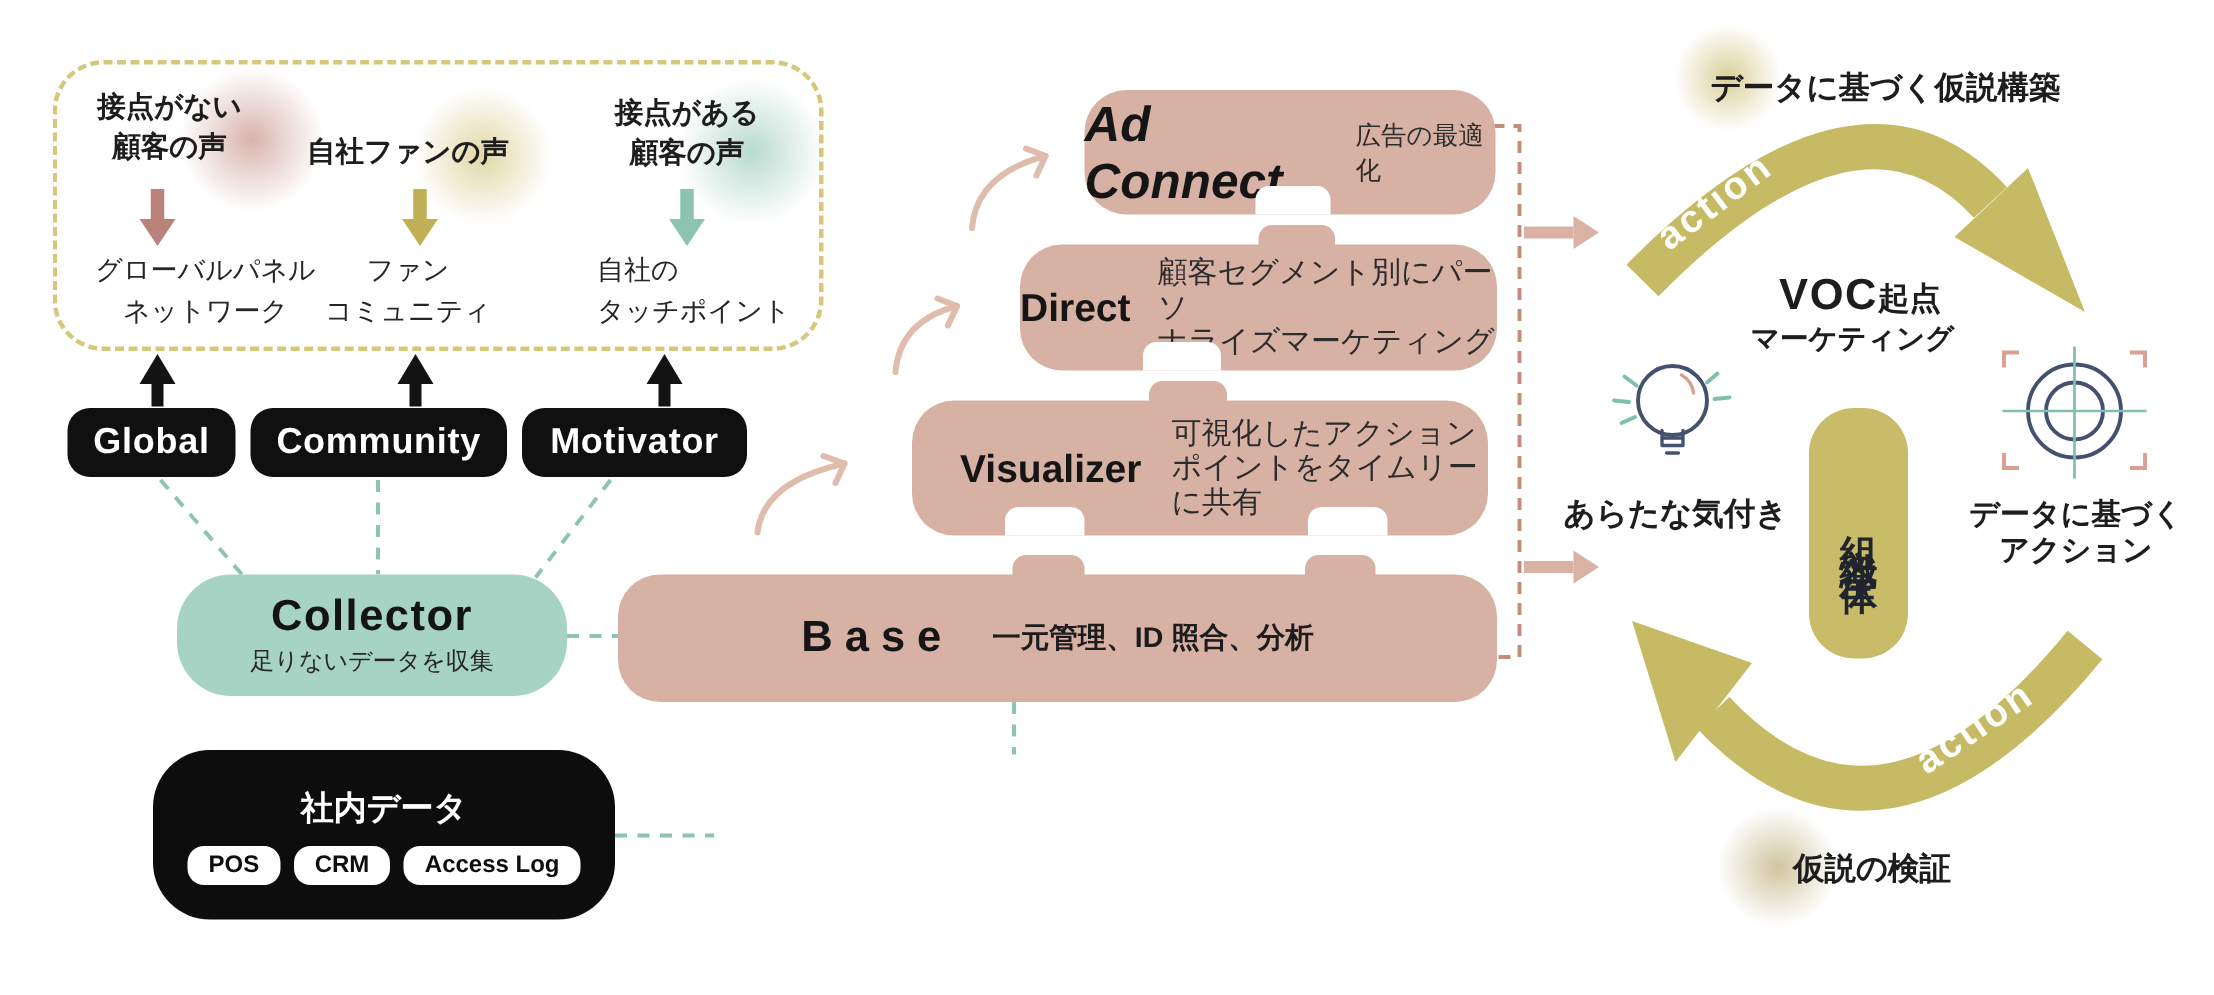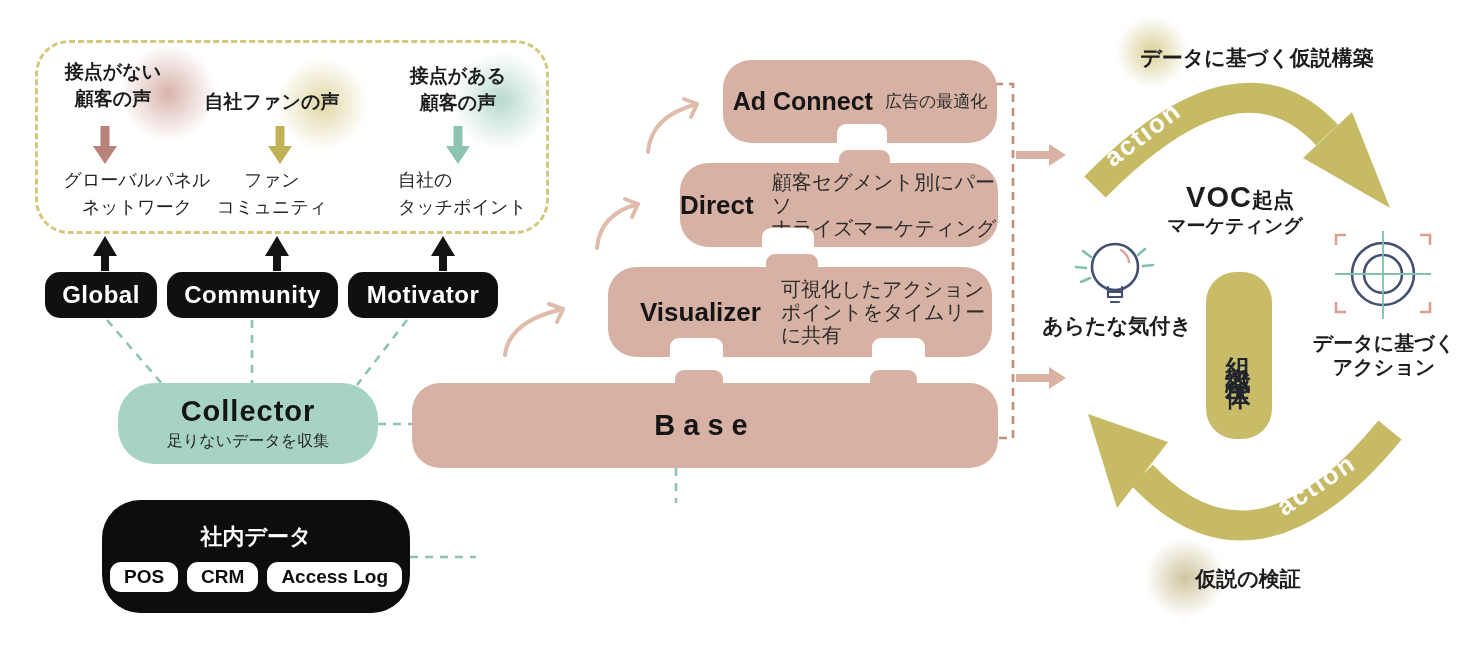--- a/index.html
+++ b/index.html
@@ -28,21 +28,21 @@
   .t-sub{color:#272727;margin-top:3px;}
   
   .module{background:#d7b2a4;border-radius:28px;display:flex;align-items:center;justify-content:center;z-index:2;}
   .tab{position:absolute;top:-13px;height:16px;background:#d7b2a4;border-radius:9px 9px 0 0;}
   .notch{position:absolute;bottom:0;height:19px;background:#ffffff;border-radius:9px 9px 0 0;}
   .m-name{font-weight:800;color:#151515;}
   .m-desc{color:#2c2c2c;font-size:20px;line-height:23px;}
   
   .blackbox{background:#0d0d0d;border-radius:38px;color:#fff;display:flex;flex-direction:column;align-items:center;justify-content:center;z-index:2;}
   .tagrow{display:flex;gap:9px;margin-top:10px;}
-  .tag{background:#ffffff;color:#0d0d0d;font-weight:bold;font-size:19px;border-radius:11px;padding:4px 14px;}
+  .tag{background:#ffffff;color:#0d0d0d;font-weight:bold;font-size:16px;border-radius:11px;padding:4px 14px;}
   
   .cyc-label{font-size:21px;font-weight:bold;z-index:3;}
   .org-pill{background:#c9bc69;border-radius:30px;display:flex;align-items:center;justify-content:center;z-index:2;}
   .org-text{writing-mode:vertical-rl;font-size:25px;font-weight:bold;letter-spacing:9px;color:#20242f;}
   .voc-line{z-index:3;}
   .voc-big{font-size:29px;font-weight:800;letter-spacing:1px;}
   .voc-small{font-size:21px;font-weight:bold;}
 </style>
 </head>
 <body>
@@ -168,21 +168,21 @@
     <div style="font-size:22px;font-weight:bold;">社内データ</div>
     <div class="tagrow">
       <span class="tag">POS</span>
       <span class="tag">CRM</span>
       <span class="tag">Access Log</span>
     </div>
   </div>
 
   <div class="abs module" style="left:723px;top:60px;width:274px;height:83px;">
     <div class="notch" style="left:114px;width:50px;"></div>
-    <span class="m-name" style="font-size:25px;">Ad Connect</span>
+    <span class="m-name" style="font-size:33px;font-style:italic;">Ad Connect</span>
     <span class="m-desc" style="margin-left:12px;font-size:17px;">広告の最適化</span>
   </div>
 
   <div class="abs module" style="left:680px;top:163px;width:318px;height:84px;">
     <div class="tab" style="left:159px;width:51px;"></div>
     <div class="notch" style="left:82px;width:52px;"></div>
     <span class="m-name" style="font-size:26px;">Direct</span>
     <span class="m-desc pre" style="margin-left:18px;">顧客セグメント別にパーソ
 ナライズマーケティング</span>
   </div>
@@ -193,30 +193,31 @@
     <div class="notch" style="left:264px;width:53px;"></div>
     <span class="m-name" style="font-size:26px;">Visualizer</span>
     <span class="m-desc pre" style="margin-left:20px;">可視化したアクション
 ポイントをタイムリーに共有</span>
   </div>
 
   <div class="abs module" style="left:412px;top:383px;width:586px;height:85px;">
     <div class="tab" style="left:263px;width:48px;"></div>
     <div class="tab" style="left:458px;width:47px;"></div>
     <span class="m-name" style="font-size:29px;letter-spacing:8px;">Base</span>
+    <span class="m-desc" style="margin-left:26px;font-size:19px;font-weight:bold;color:#1c1c1c;">一元管理、ID 照合、分析</span>
   </div>
 
   <div class="abs cyc-label ctr" style="left:1132px;top:44px;width:250px;">データに基づく仮説構築</div>
 
   <div class="abs ctr voc-line" style="left:1155px;top:181px;width:170px;">
     <span class="voc-big">VOC</span><span class="voc-small">起点</span>
   </div>
   <div class="abs ctr" style="left:1145px;top:213px;width:180px;font-size:19px;font-weight:bold;z-index:3;">マーケティング</div>
 
-  <div class="abs cyc-label ctr" style="left:1032px;top:312px;width:170px;">あらたな気付き</div>
+  <div class="abs cyc-label ctr" style="left:1032px;top:328px;width:170px;">あらたな気付き</div>
 
   <div class="abs org-pill" style="left:1206px;top:272px;width:66px;height:167px;">
     <span class="org-text">組織全体</span>
   </div>
 
   <div class="abs ctr pre" style="left:1308px;top:331px;width:152px;font-size:20px;font-weight:bold;line-height:24px;z-index:3;">データに基づく
 アクション</div>
 
   <div class="abs cyc-label ctr" style="left:1158px;top:565px;width:180px;">仮説の検証</div>
 

